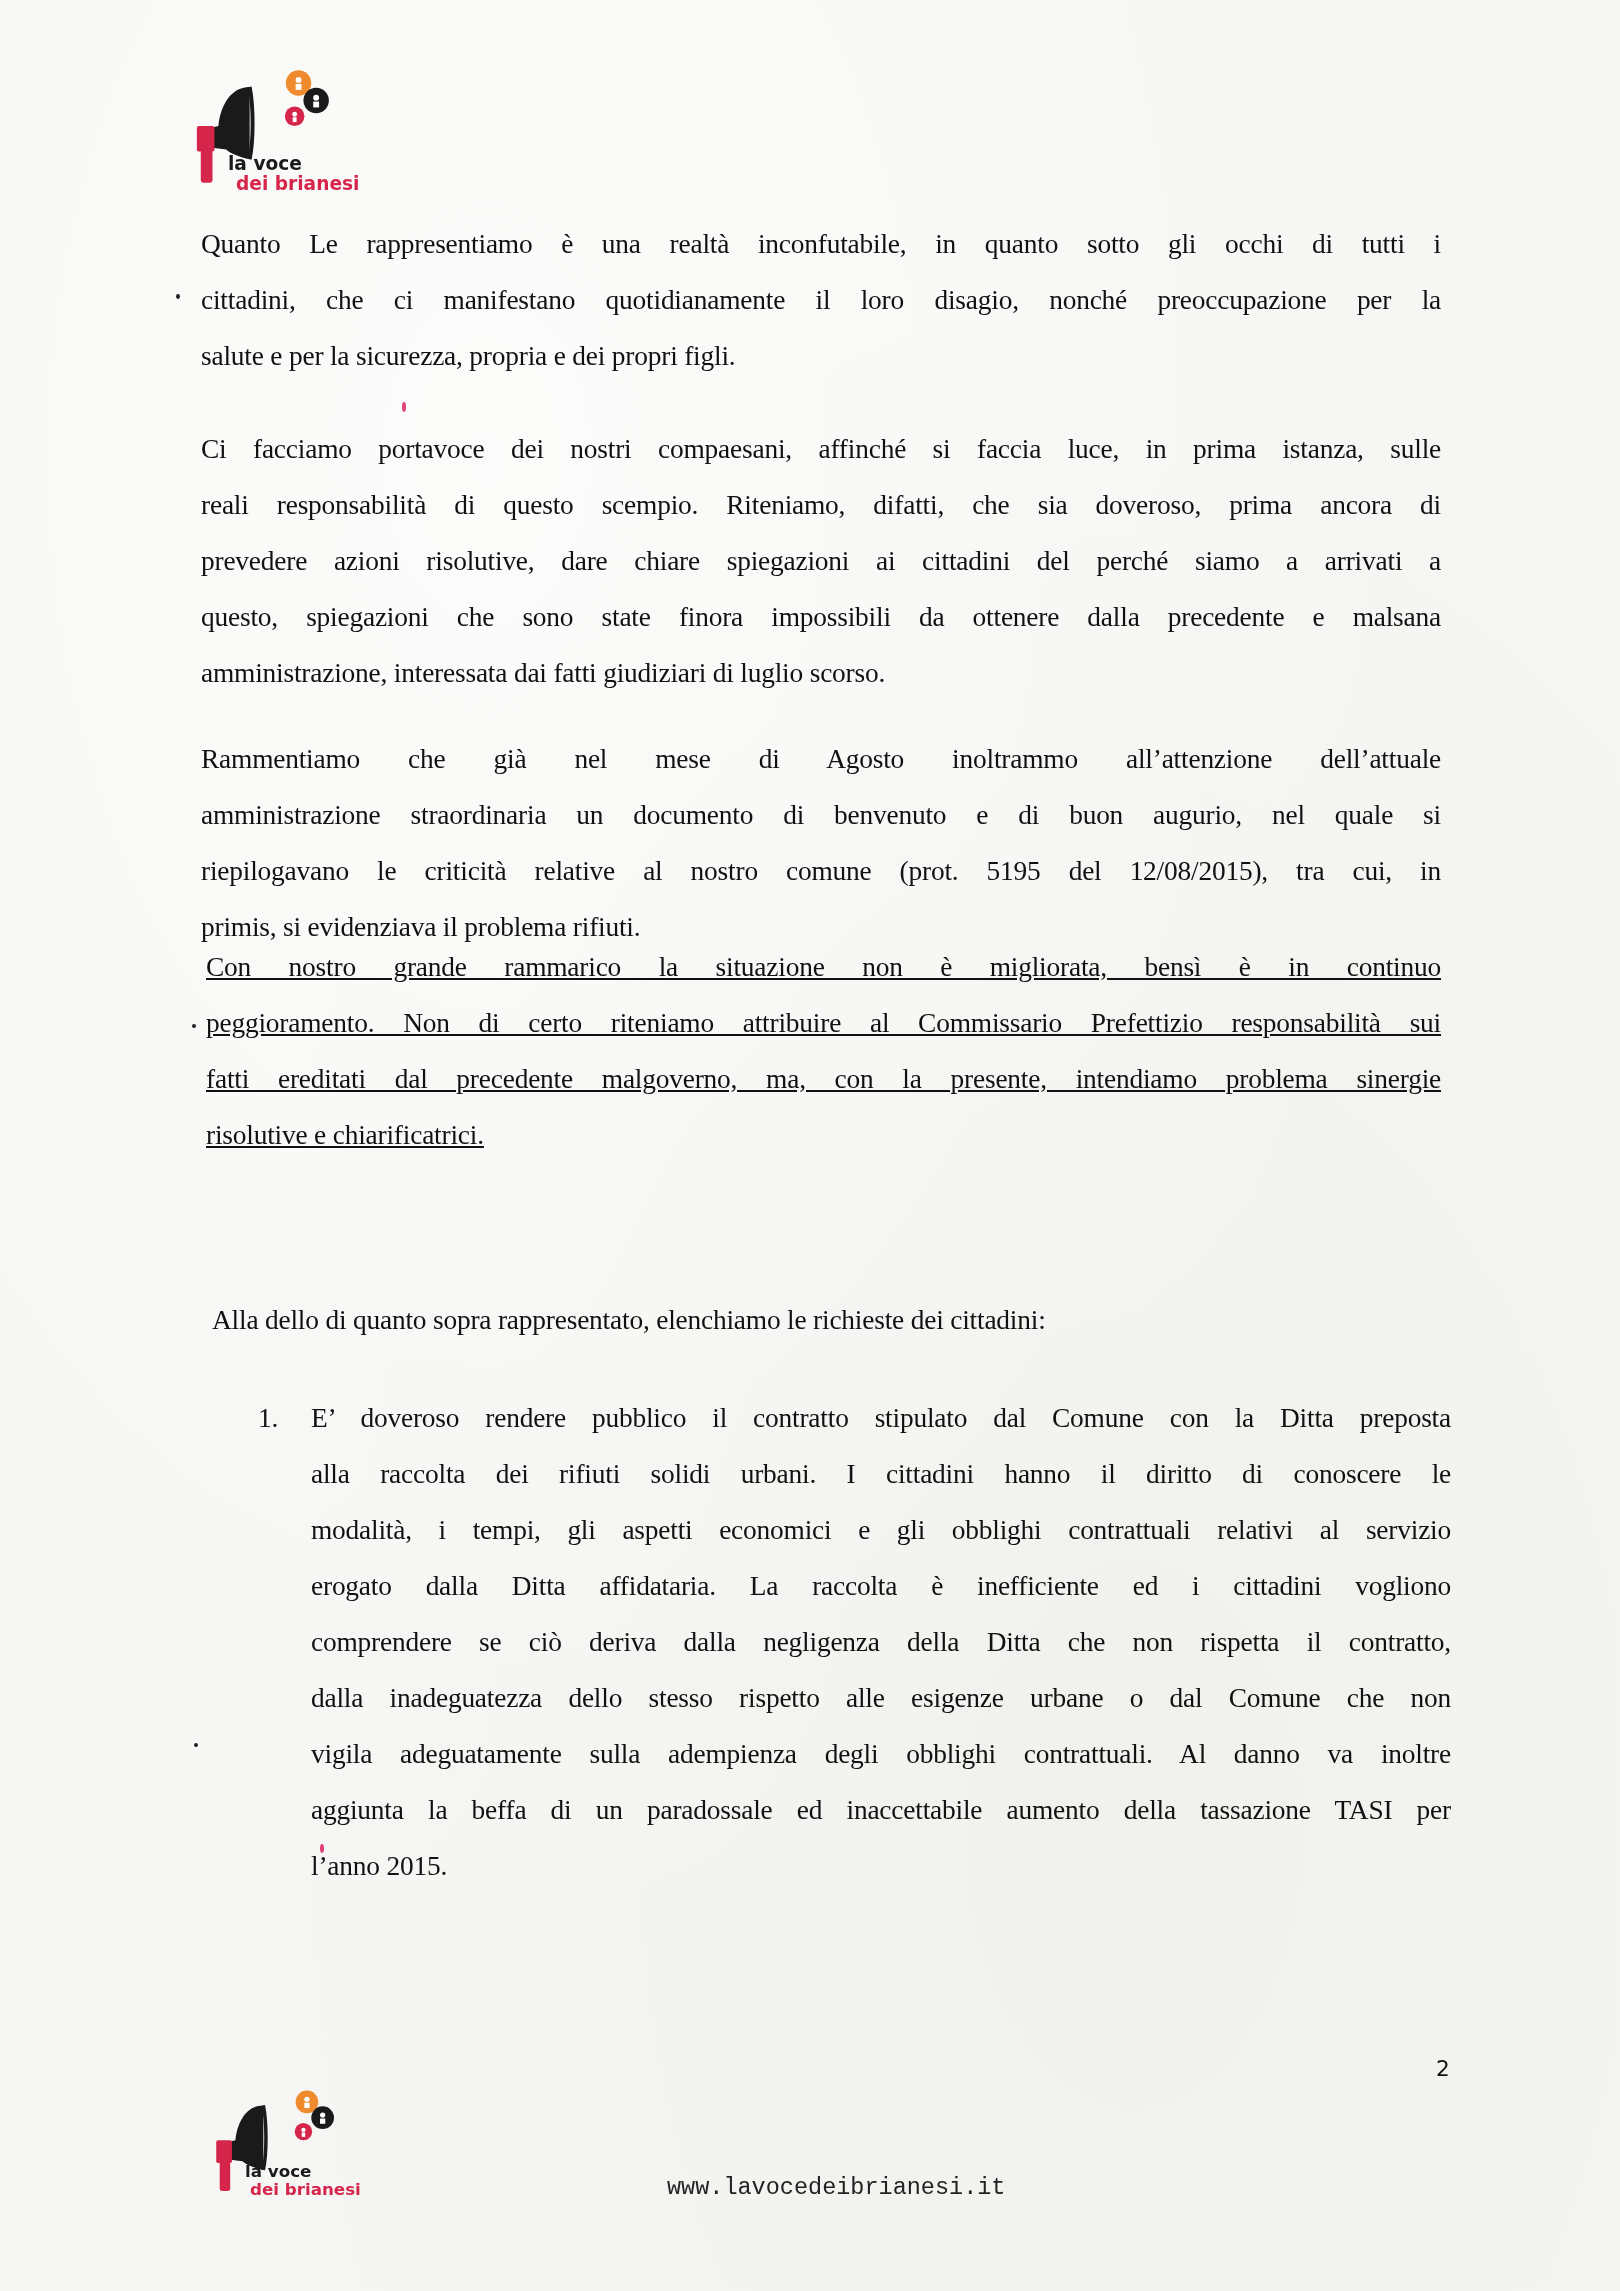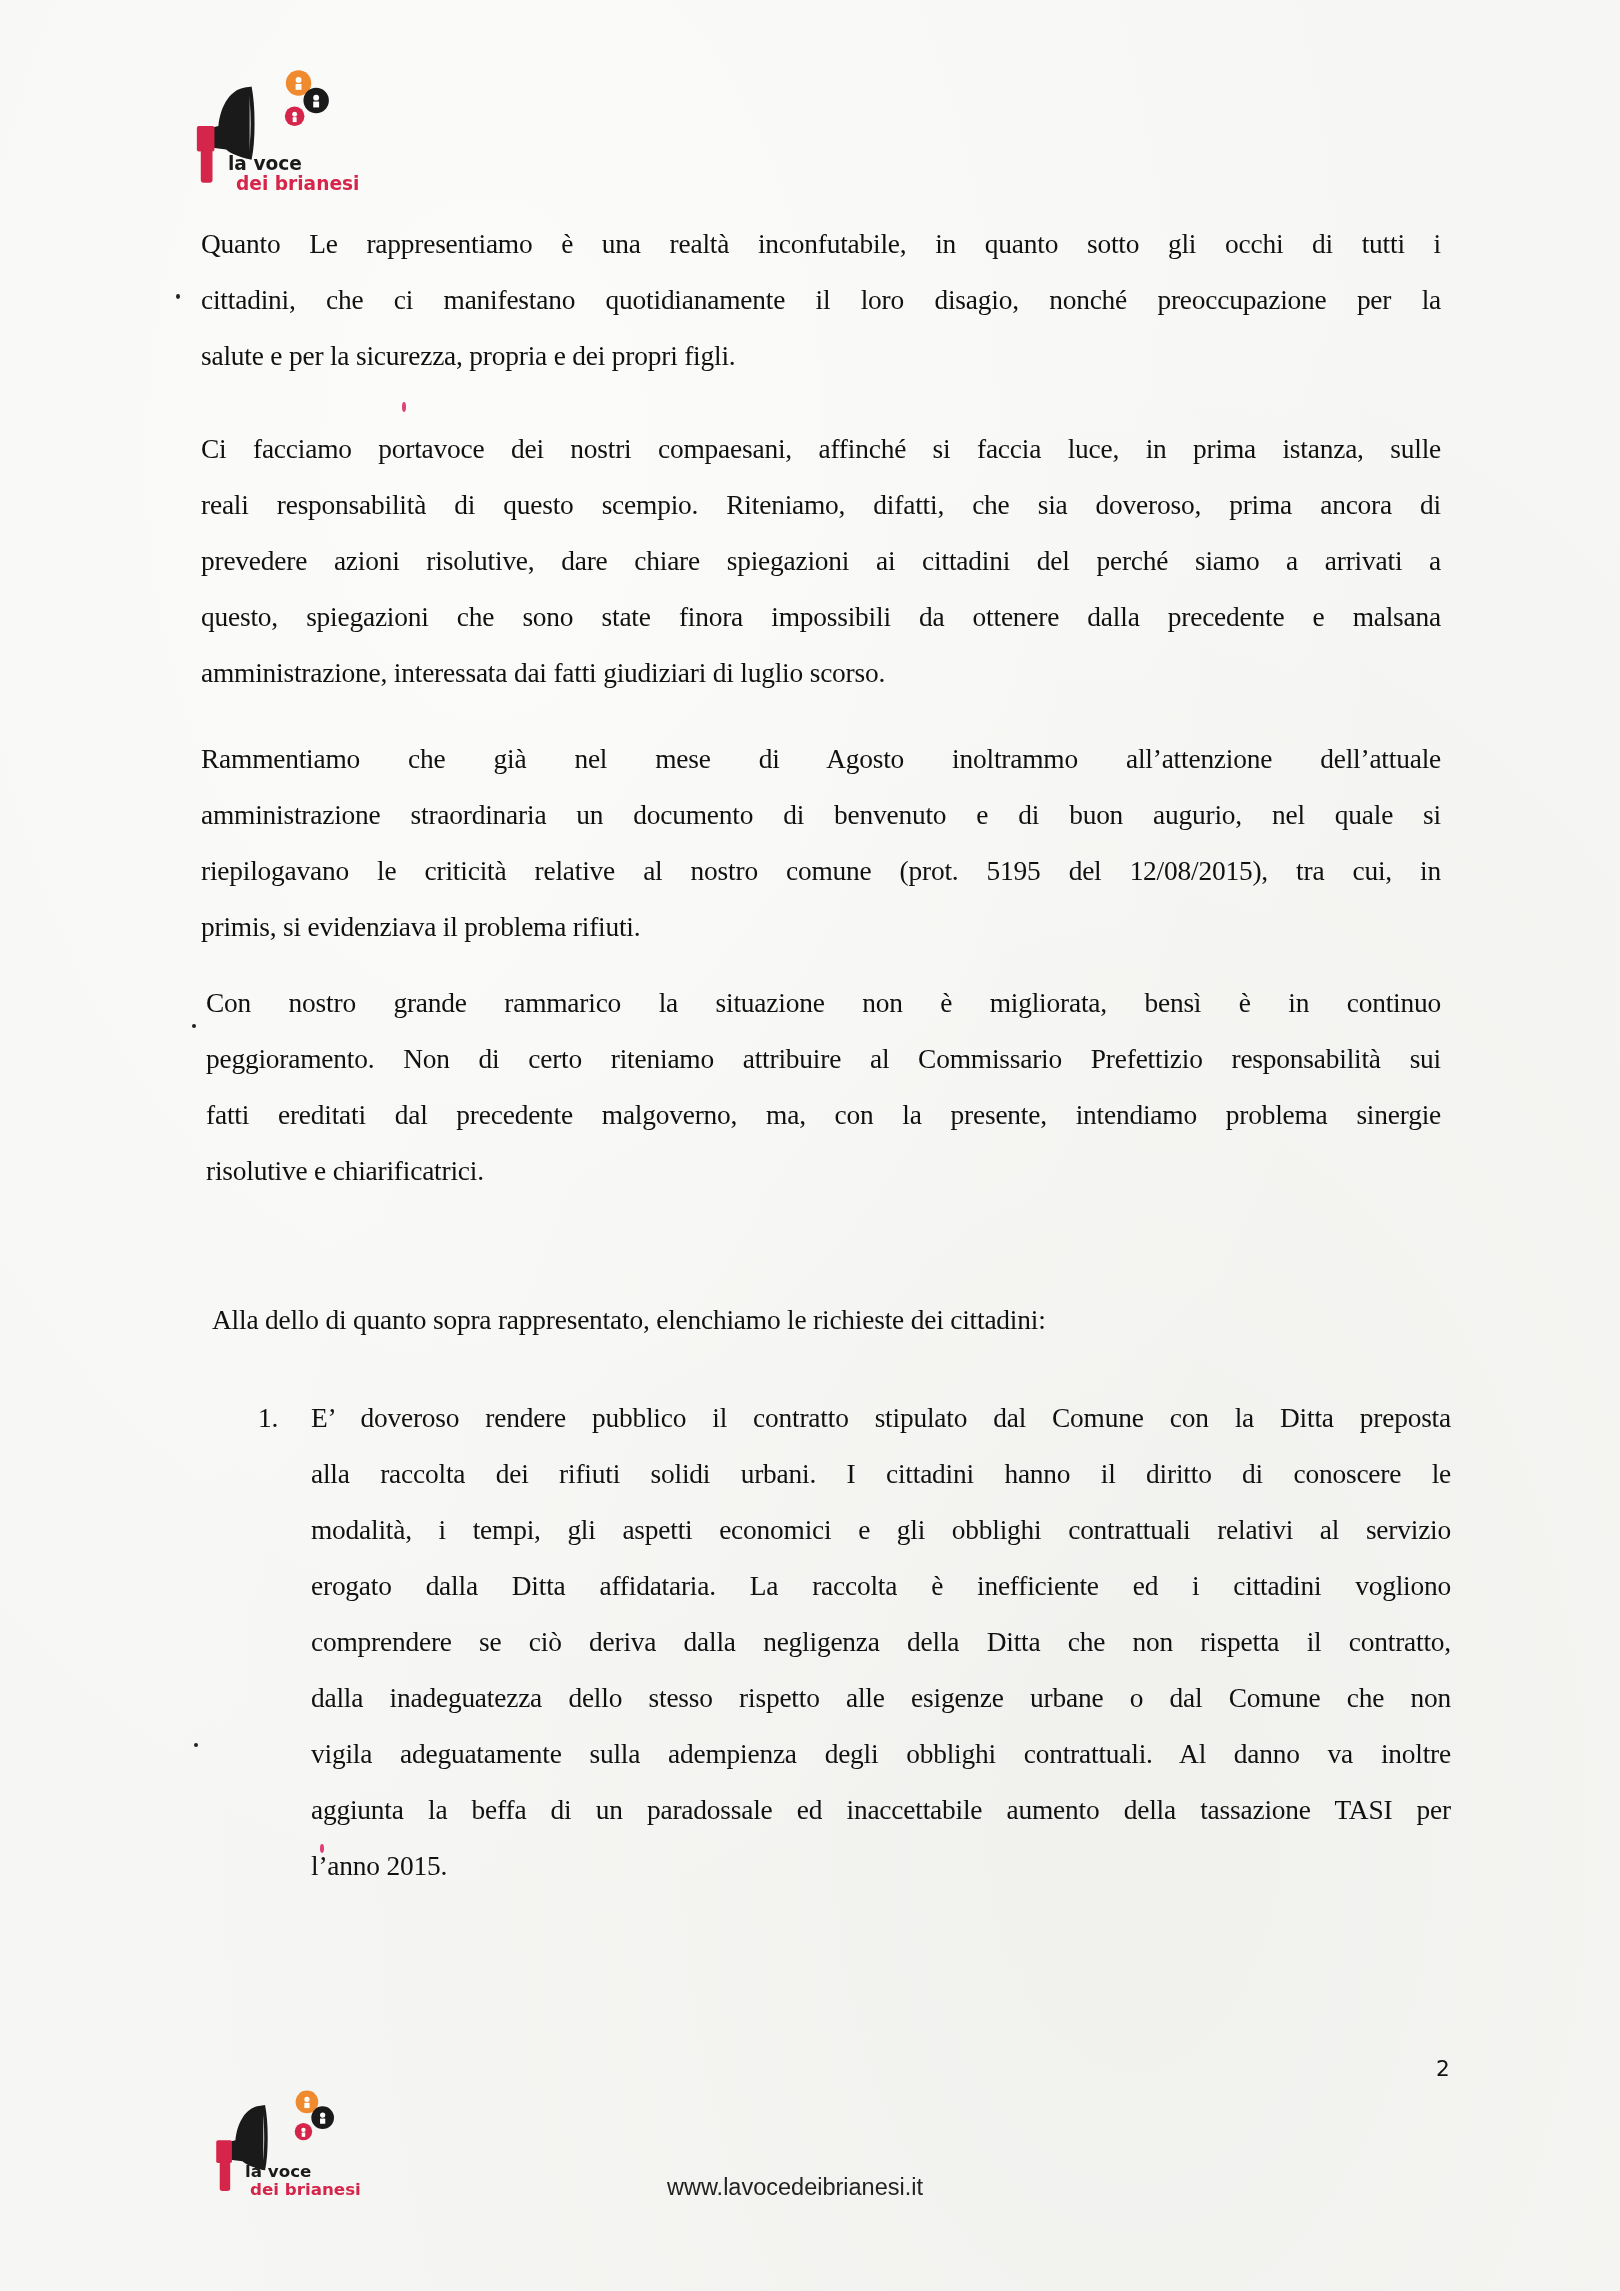--- a/index.html
+++ b/index.html
@@ -41,37 +41,37 @@
     .text-block {
       position: absolute;
       font-size: 27.4px;
       line-height: 56px;
       text-align: justify;
       letter-spacing: -0.2px;
     }
     .p1 { left: 201px; top: 216px; width: 1240px; }
     .p2 { left: 201px; top: 421px; width: 1240px; }
     .p3 { left: 201px; top: 731px; width: 1240px; }
-    .p4 { left: 206px; top: 975px; width: 1235px; }
+    .p4 { left: 206px; top: 939px; width: 1235px; text-decoration: underline; }
     .p5 { left: 212px; top: 1292px; width: 1235px; }
     .list { left: 260px; top: 1390px; width: 1191px; }
     .list .num { position: absolute; left: -2px; top: 0; }
     .list .body { padding-left: 51px; text-indent: 0px; }
     .line { display: block; text-align: justify; text-align-last: justify; white-space: nowrap; }
     .line.last { text-align-last: left; }
     .u { text-underline-offset: 4.9px; text-decoration-thickness: 2px; }
 
     .page-number {
       position: absolute; left: 1436px; top: 2056px;
       font-family: "DejaVu Sans", "Liberation Sans", sans-serif;
       font-size: 21.6px; color: #111;
     }
     .footer-url {
       position: absolute; left: 667px; top: 2174px;
-      font-family: Liberation Sans, sans-serif;
+      font-family: Liberation Mono, monospace;
       font-size: 23.5px; color: #222;
     }
     .mark { position: absolute; border-radius: 50%; }
   </style>
 </head>
 <body>
 
 <div class="page">
 
   <div class="logo top">

